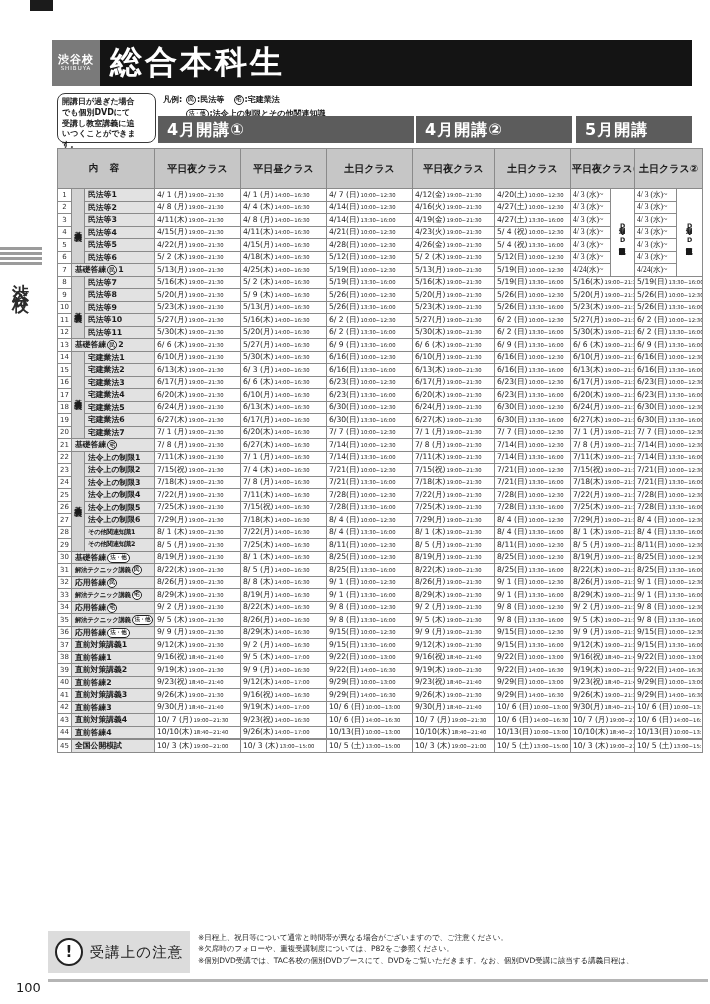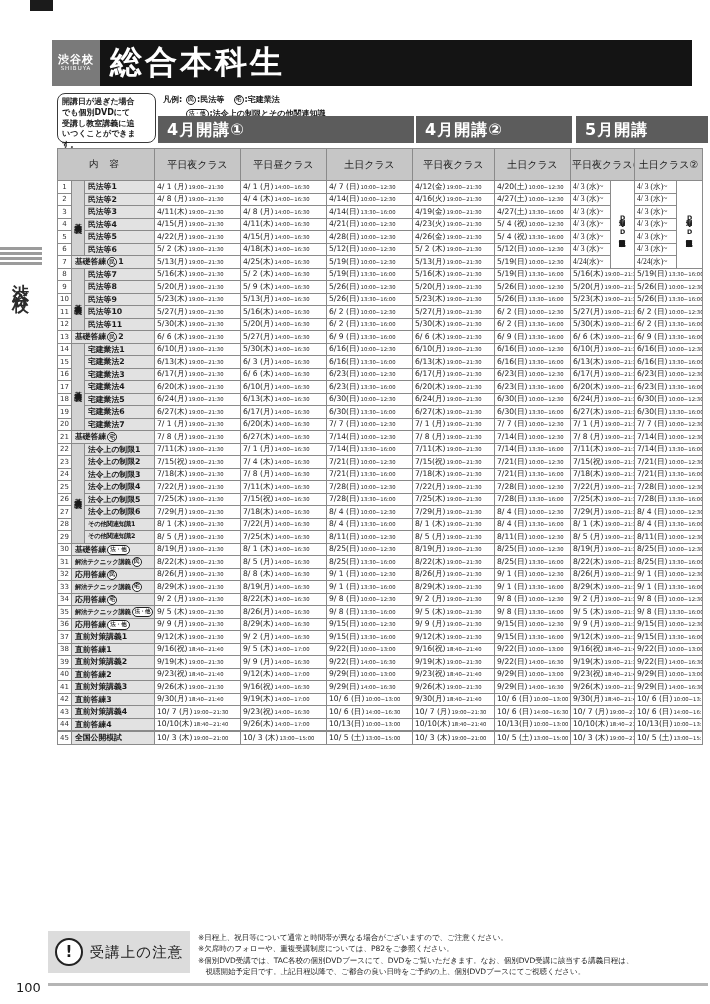--- a/index.html
+++ b/index.html
@@ -24,28 +24,28 @@
   .legend .row2{margin-top:3px;margin-left:22px;}
   .mk{display:inline-flex;align-items:center;justify-content:center;border:1px solid #222;font-weight:bold;
       font-size:6px;vertical-align:middle;margin:0 1px;background:#fff;box-sizing:border-box;}
   .mk.circle{width:10px;height:10px;border-radius:50%;}
   .mk.pill{height:10px;padding:0 2px;border-radius:5px;font-size:5.5px;}
   
   .bar{position:absolute;top:116px;height:27px;background:#5c5c5c;color:#fff;font-size:16px;font-weight:bold;
        line-height:27px;padding-left:9px;box-sizing:border-box;letter-spacing:1px;}
   .bar1{left:158px;width:256px;}
   .bar2{left:416px;width:156px;}
-  .bar3{left:576px;width:132px;}
+  .bar3{left:576px;width:116px;}
   
   .tablewrap{position:absolute;left:57px;top:148px;width:645px;}
   table.sched{border-collapse:collapse;table-layout:fixed;width:645px;}
   table.sched.second{margin-top:0;}
   .sched th,.sched td{border:1px solid #8a8a8a;padding:0 1px;overflow:hidden;white-space:nowrap;box-sizing:border-box;}
   table.sched{border:1.5px solid #333;}
-  .sched th{background:#c6c6c6;font-size:10px;font-weight:normal;height:32px;}
+  .sched th{background:#c6c6c6;font-size:10px;font-weight:bold;height:40px;}
   .sched th.chh{font-size:9.5px;letter-spacing:4px;}
   .sched td{height:12.5px;font-size:8px;background:#fff;}
   .sched td.num{font-size:7px;text-align:center;color:#333;padding:0;}
   .sched td.grp{background:#d2d2d2;text-align:center;padding:0;}
   .sched td.grp .v{writing-mode:vertical-rl;text-orientation:upright;font-size:7.5px;font-weight:bold;letter-spacing:1px;line-height:1;}
   .sched td.lbl{background:#e2e2e2;font-weight:bold;font-size:7.8px;padding-left:3px;}
   .sched td.lbl.small{font-size:6.4px;letter-spacing:-0.3px;}
   .sched td.date{text-align:left;padding-left:2px;}
   .sched td.date .d{font-size:7.6px;}
   .sched td.date .t{font-size:5.3px;color:#222;margin-left:1px;}
@@ -679,17 +679,16 @@
 
 <div class="notice">
   <div class="notice-label">
     <span class="bang-icon">!</span>
     <span class="notice-title">受講上の注意</span>
   </div>
   <div class="notice-notes">
     <div>※日程上、祝日等について通常と時間帯が異なる場合がございますので、ご注意ください。</div>
     <div>※欠席時のフォローや、重複受講制度については、P82をご参照ください。</div>
     <div>※個別DVD受講では、TAC各校の個別DVDブースにて、DVDをご覧いただきます。なお、個別DVD受講に該当する講義日程は、</div>
-    <div>　視聴開始予定日です。上記日程以降で、ご都合の良い日時をご予約の上、個別DVDブースにてご視聴ください。</div>
   </div>
 </div>
 
 <div class="page-num">100</div>
 
 </body></html>

